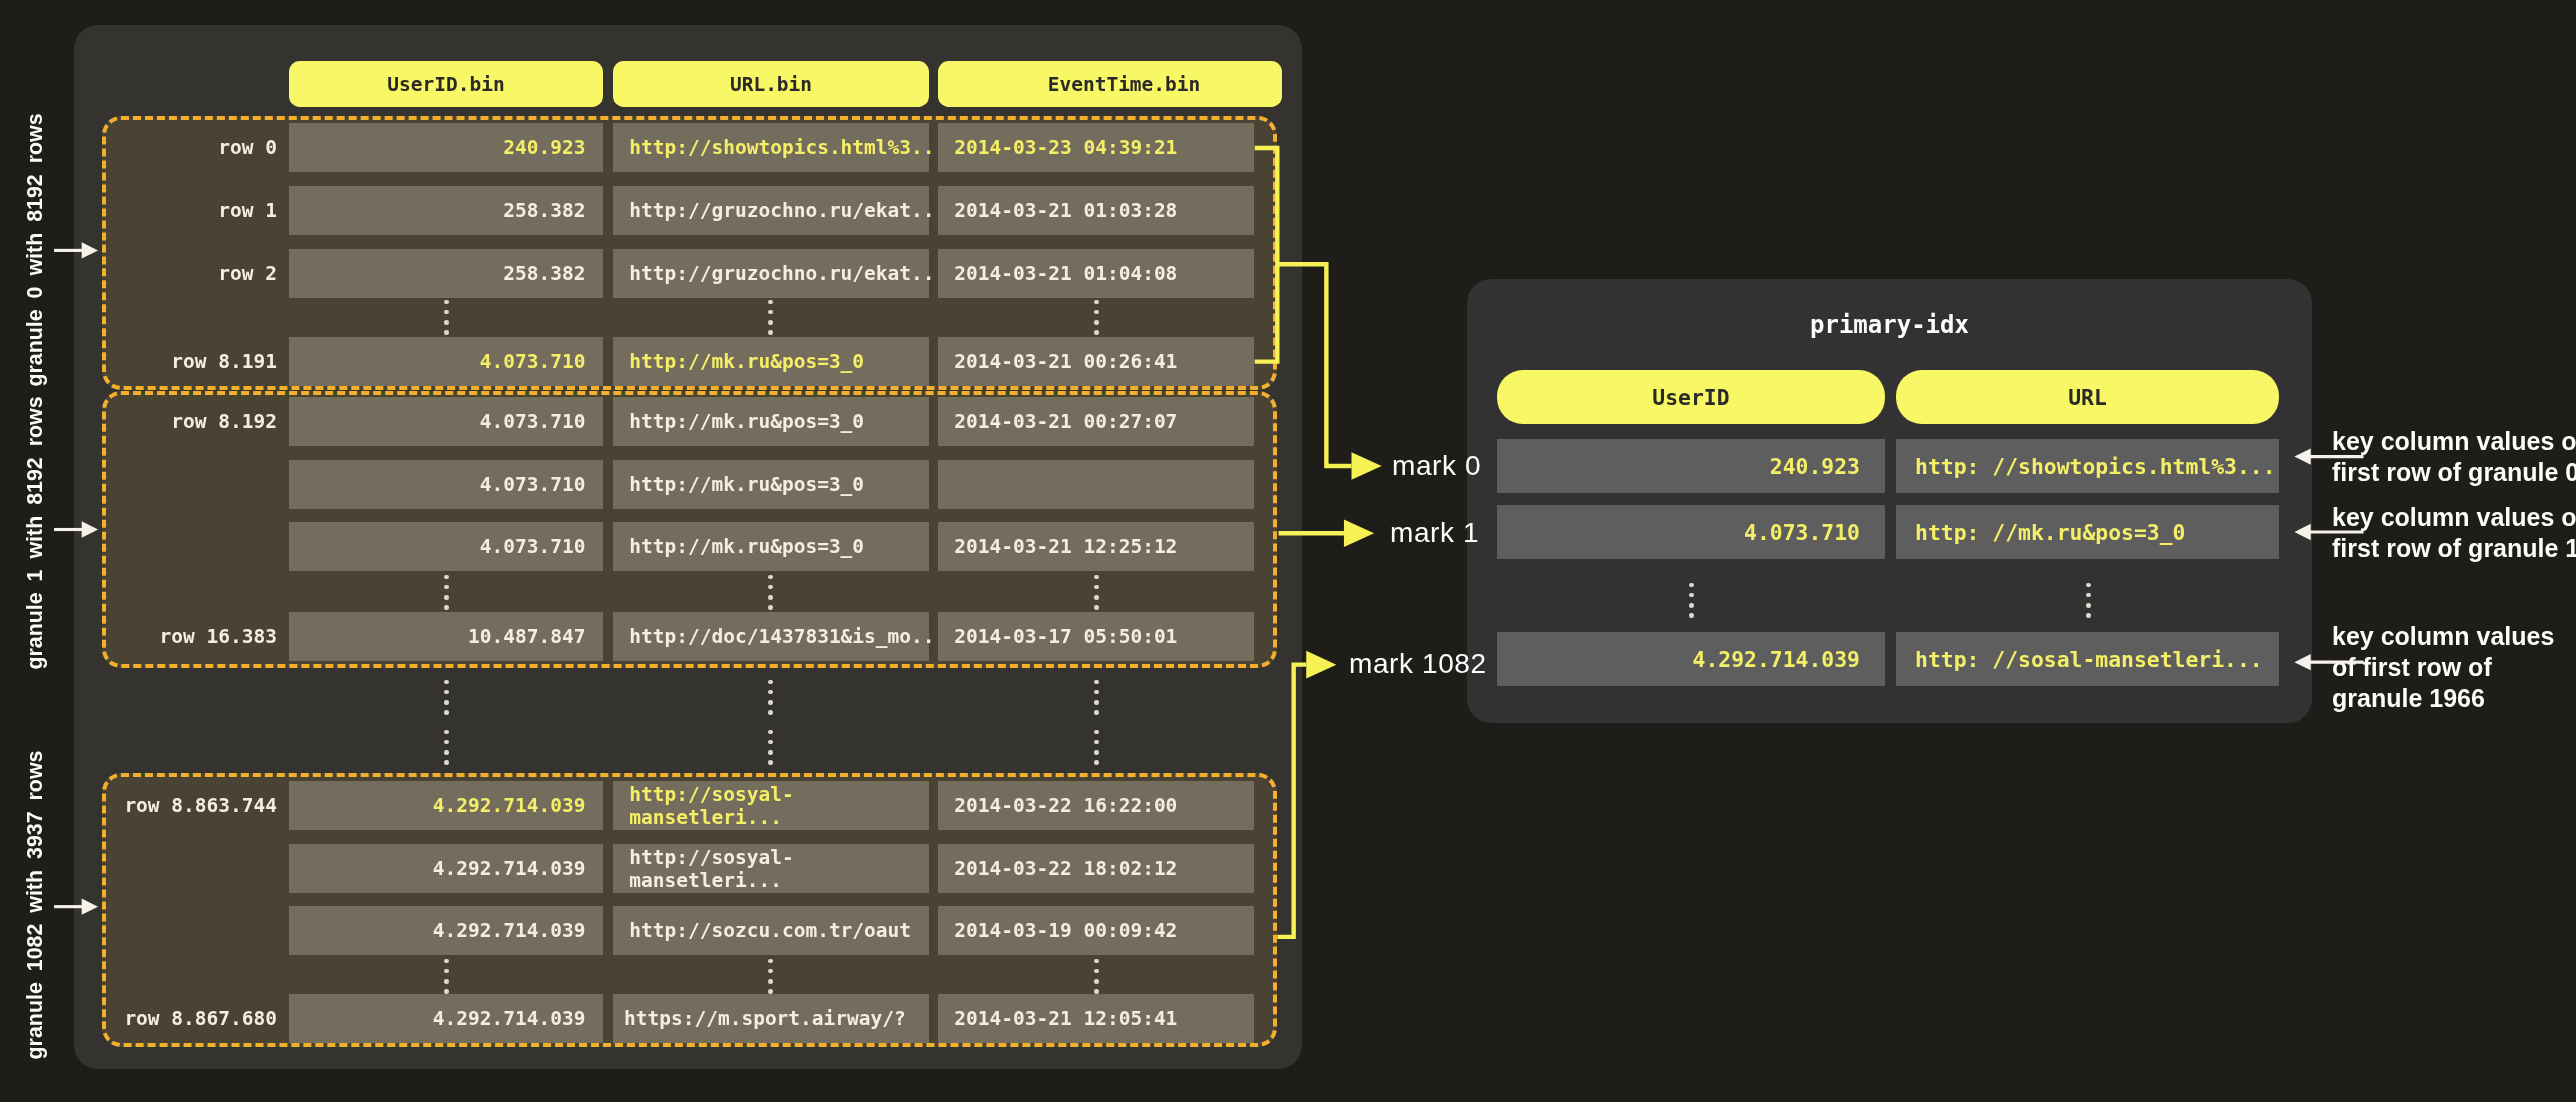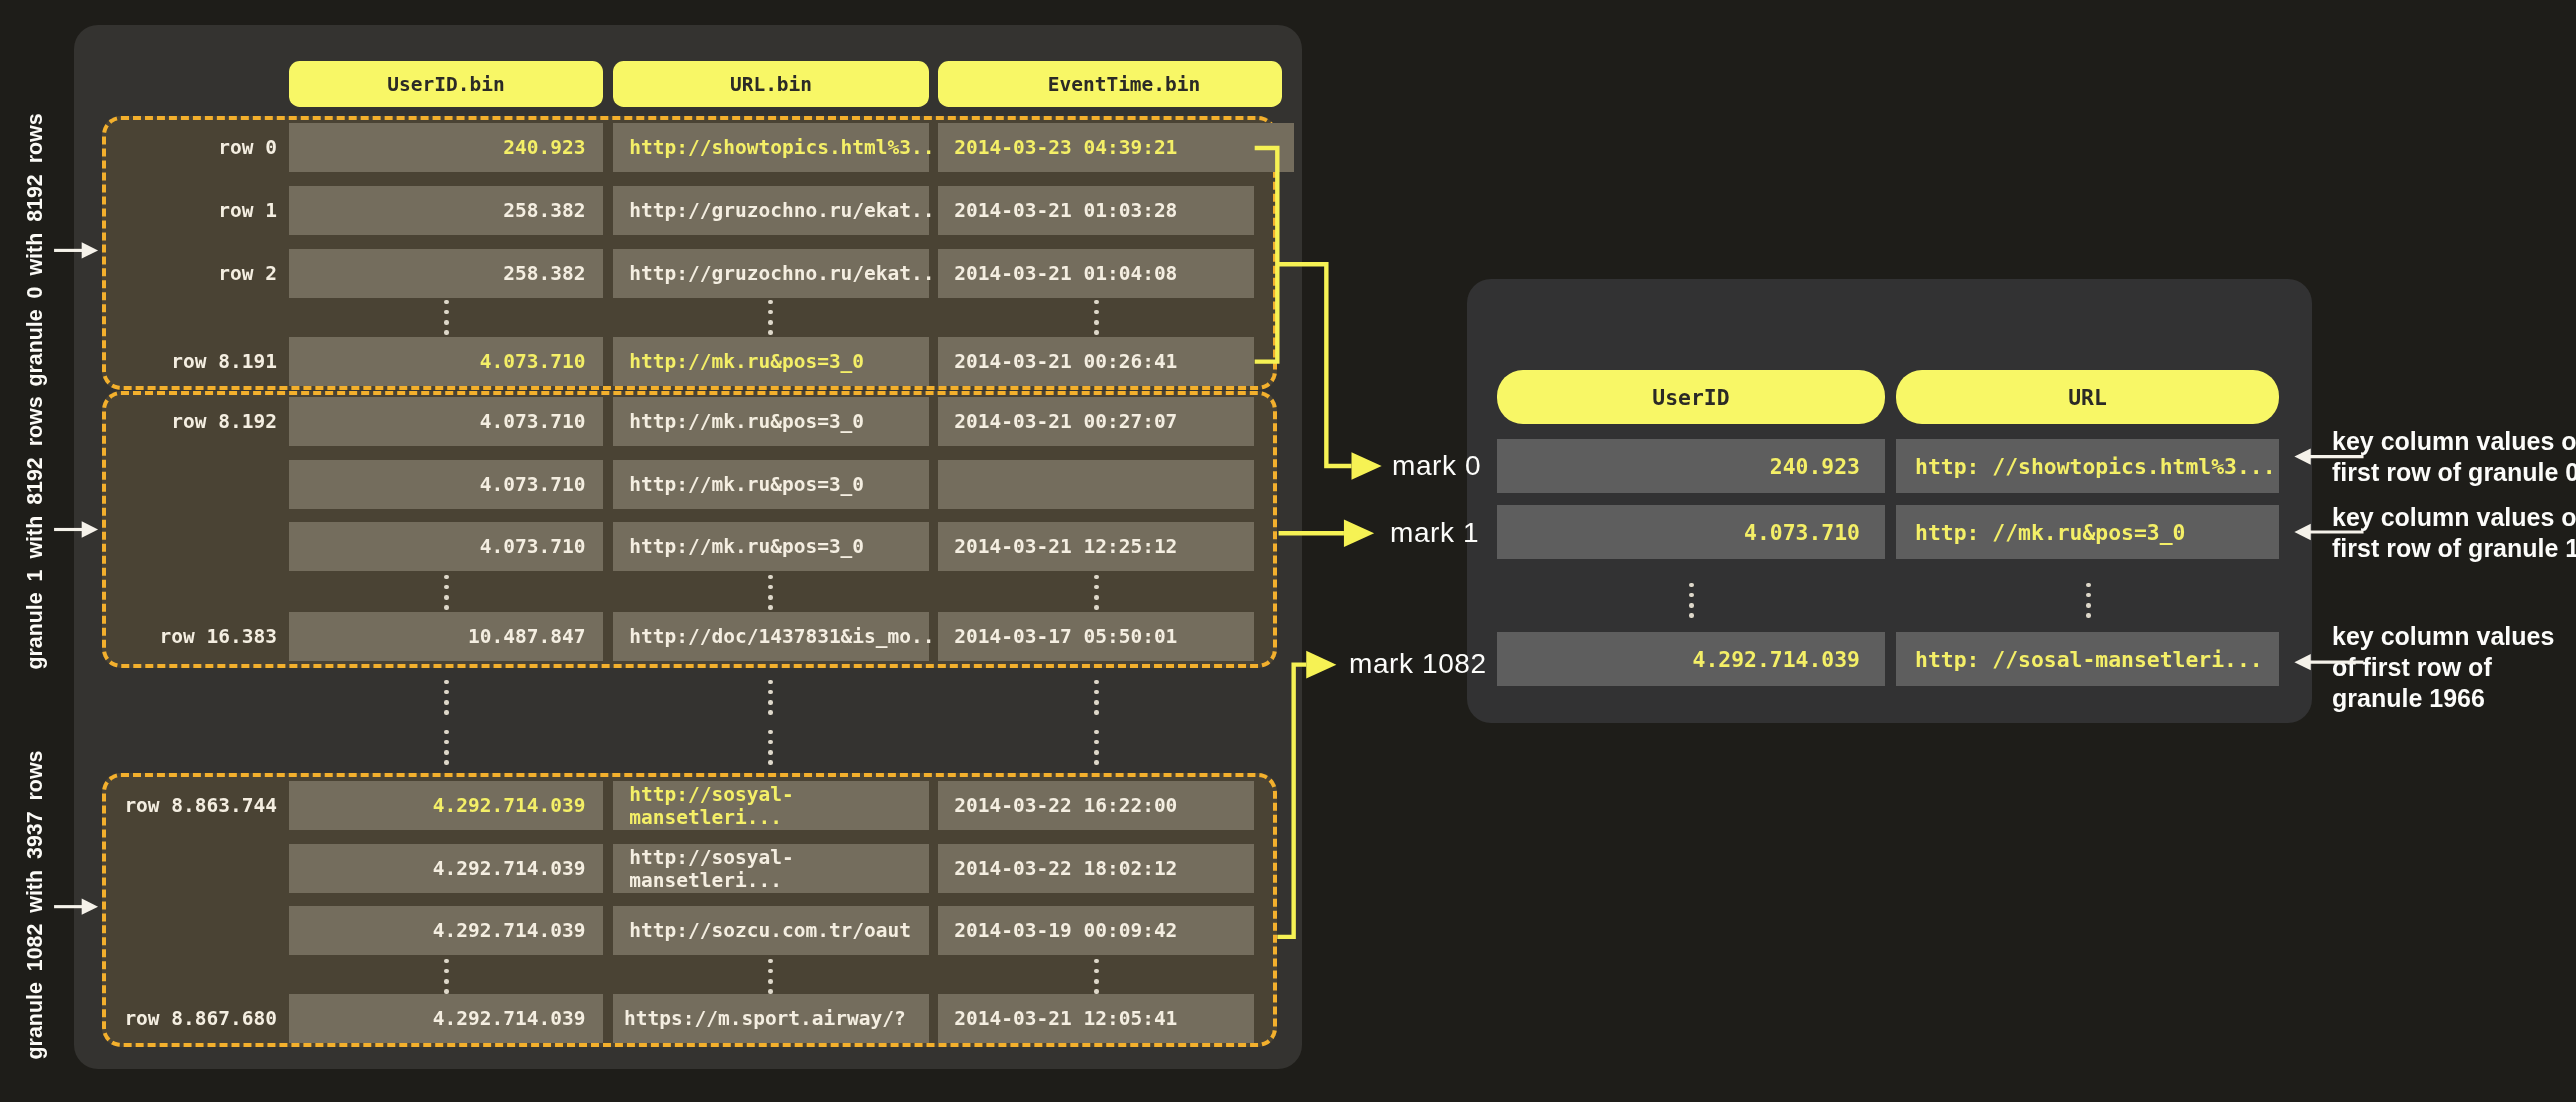--- a/index.html
+++ b/index.html
@@ -60,34 +60,35 @@
 
 <div class="page">
 
   <div class="gran-label sans" style="top:250px">granule 0 with 8192 rows</div>
   <div class="gran-label sans" style="top:533px">granule 1 with 8192 rows</div>
   <div class="gran-label sans" style="top:905px">granule 1082 with 3937 rows</div>
 
   <div class="panel left"></div>
 
   <div class="panel right"></div>
+  <div class="idx-title">primary-idx</div>
 
   <div class="marklabel sans" style="left:1392px;top:466px">mark 0</div>
   <div class="marklabel sans" style="left:1390px;top:533px">mark 1</div>
   <div class="marklabel sans" style="left:1349px;top:664px">mark 1082</div>
 
   <div id="dyn">
       <div class="pill l" style="left:289px;top:61px;width:314px;">UserID.bin</div>
       <div class="pill l" style="left:613px;top:61px;width:316px;">URL.bin</div>
       <div class="pill l" style="left:938px;top:61px;width:316px;padding-left:28px;">EventTime.bin</div>
       <div class="granule" style="left:102px;top:116px;width:1175px;height:274px;"></div>
       <div class="rowlabel" style="left:107px;top:123px;width:170px;">row 0</div>
       <div class="cell num hl" style="left:289px;top:123px;width:314px;">240.923</div>
       <div class="cell txt hl" style="left:613px;top:123px;width:316px;">http://showtopics.html%3...</div>
-      <div class="cell txt hl" style="left:938px;top:123px;width:356px;">2014-03-23 04:39:21</div>
+      <div class="cell txt hl" style="left:938px;top:123px;width:316px;">2014-03-23 04:39:21</div>
       <div class="rowlabel" style="left:107px;top:186px;width:170px;">row 1</div>
       <div class="cell num" style="left:289px;top:186px;width:314px;">258.382</div>
       <div class="cell txt" style="left:613px;top:186px;width:316px;">http://gruzochno.ru/ekat...</div>
       <div class="cell txt" style="left:938px;top:186px;width:316px;">2014-03-21 01:03:28</div>
       <div class="rowlabel" style="left:107px;top:249px;width:170px;">row 2</div>
       <div class="cell num" style="left:289px;top:249px;width:314px;">258.382</div>
       <div class="cell txt" style="left:613px;top:249px;width:316px;">http://gruzochno.ru/ekat...</div>
       <div class="cell txt" style="left:938px;top:249px;width:316px;">2014-03-21 01:04:08</div>
       <div class="vdots" style="left:444px;top:300px;">
         <i></i>

